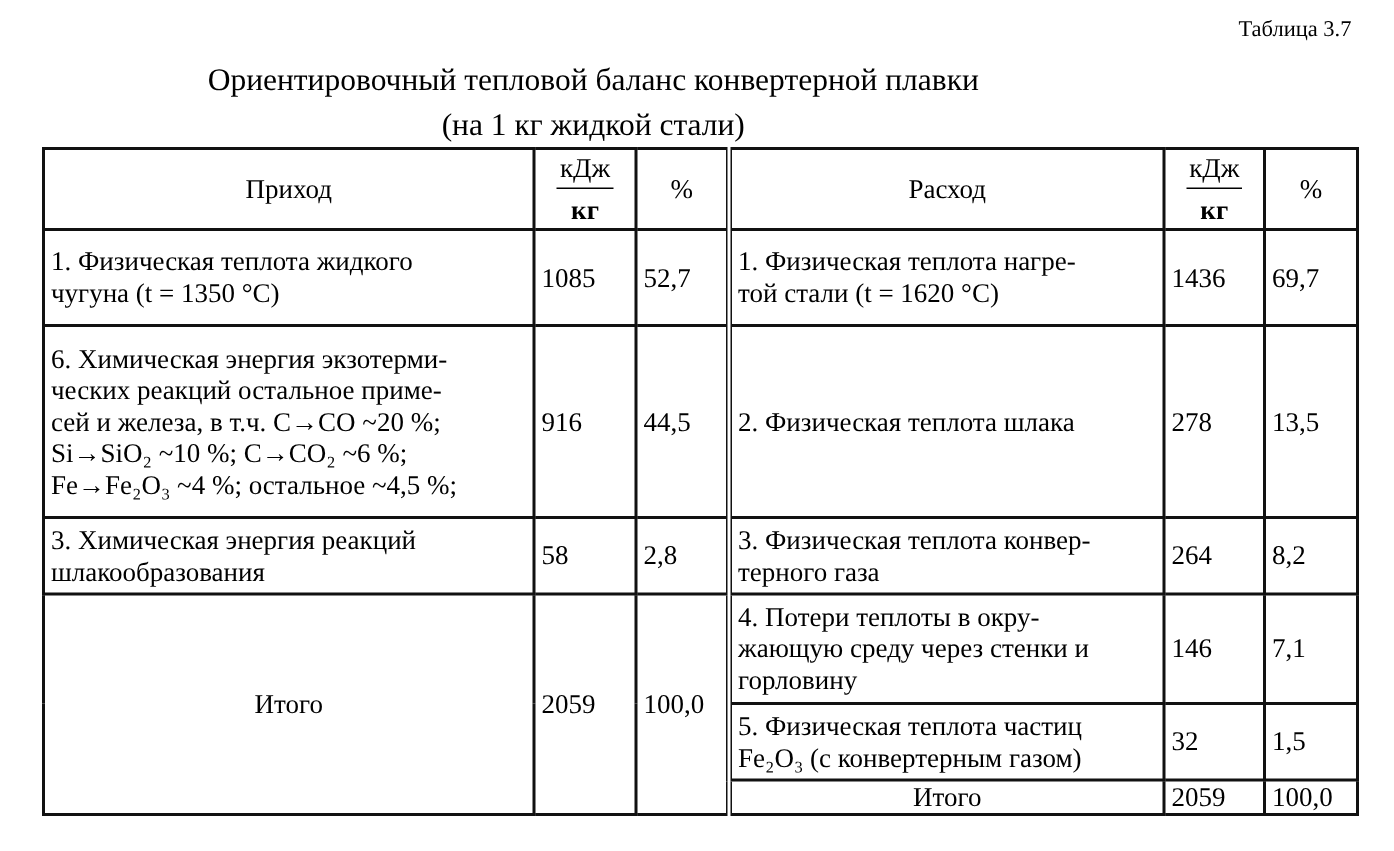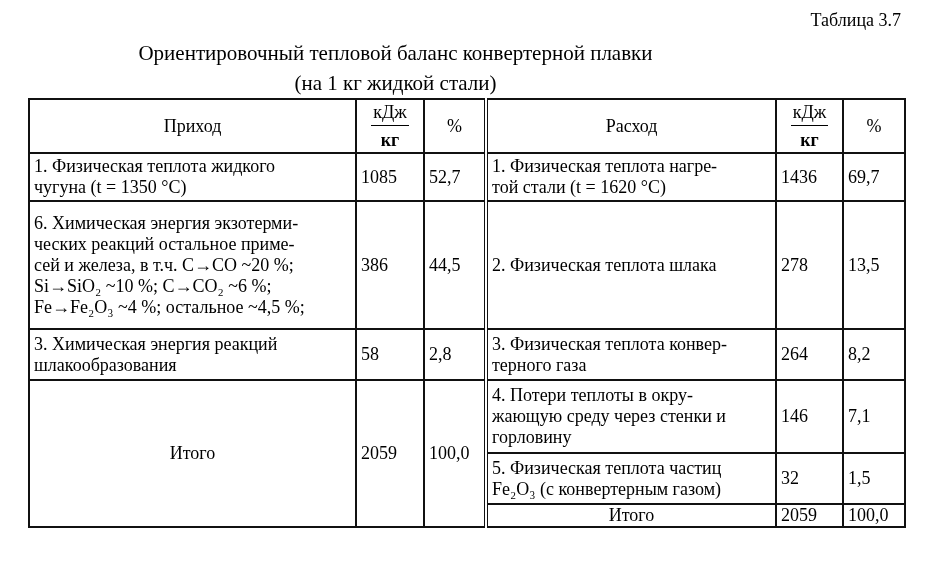--- a/index.html
+++ b/index.html
@@ -12,21 +12,21 @@
     height: 567px;
     position: relative;
     font-family: "Liberation Serif", "DejaVu Serif", serif;
     color: #000;
     overflow: hidden;
   }
   .table-number {
     position: absolute;
     right: 28px;
     top: 8px;
-    font-size: 18px;
+    font-size: 15px;
     line-height: 24px;
   }
   .title {
     position: absolute;
     left: 0;
     width: 791px;
     text-align: center;
     font-size: 21px;
     line-height: 24px;
   }
@@ -64,21 +64,21 @@
     border-bottom: 1.5px solid #000;
     padding: 0 2px 2px 2px;
   }
   .frac .bot {
     display: block;
     padding-top: 3px;
     font-weight: bold;
   }
 
   .row-h { height: 54px; margin-top: 15px; }
-  .row-1 { height: 48px; padding-left: 32px; }
+  .row-1 { height: 64px; padding-left: 32px; }
   .row-2 { height: 128px; }
   .row-3 { height: 51px; padding-left: 24px; }
   .row-4 { height: 73px; }
   .row-5 { height: 51px; }
   .row-t { height: 23px; }
 </style>
 </head>
 <body>
 
 <div class="table-number">Таблица 3.7</div>
@@ -131,21 +131,21 @@
   </tr>
 
   <tr class="row-2">
     <td class="desc">
       <div>6. Химическая энергия экзотерми-</div>
       <div>ческих реакций остальное приме-</div>
       <div>сей и железа, в т.ч. C→CO ~20 %;</div>
       <div>Si→SiO₂ ~10 %; C→CO₂ ~6 %;</div>
       <div>Fe→Fe₂O₃ ~4 %; остальное ~4,5 %;</div>
     </td>
-    <td class="num">386</td>
+    <td class="num">916</td>
     <td class="num">44,5</td>
     <td class="desc sep-left">
       <div>2. Физическая теплота шлака</div>
     </td>
     <td class="num">278</td>
     <td class="num">13,5</td>
   </tr>
 
   <tr class="row-3">
     <td class="desc">

